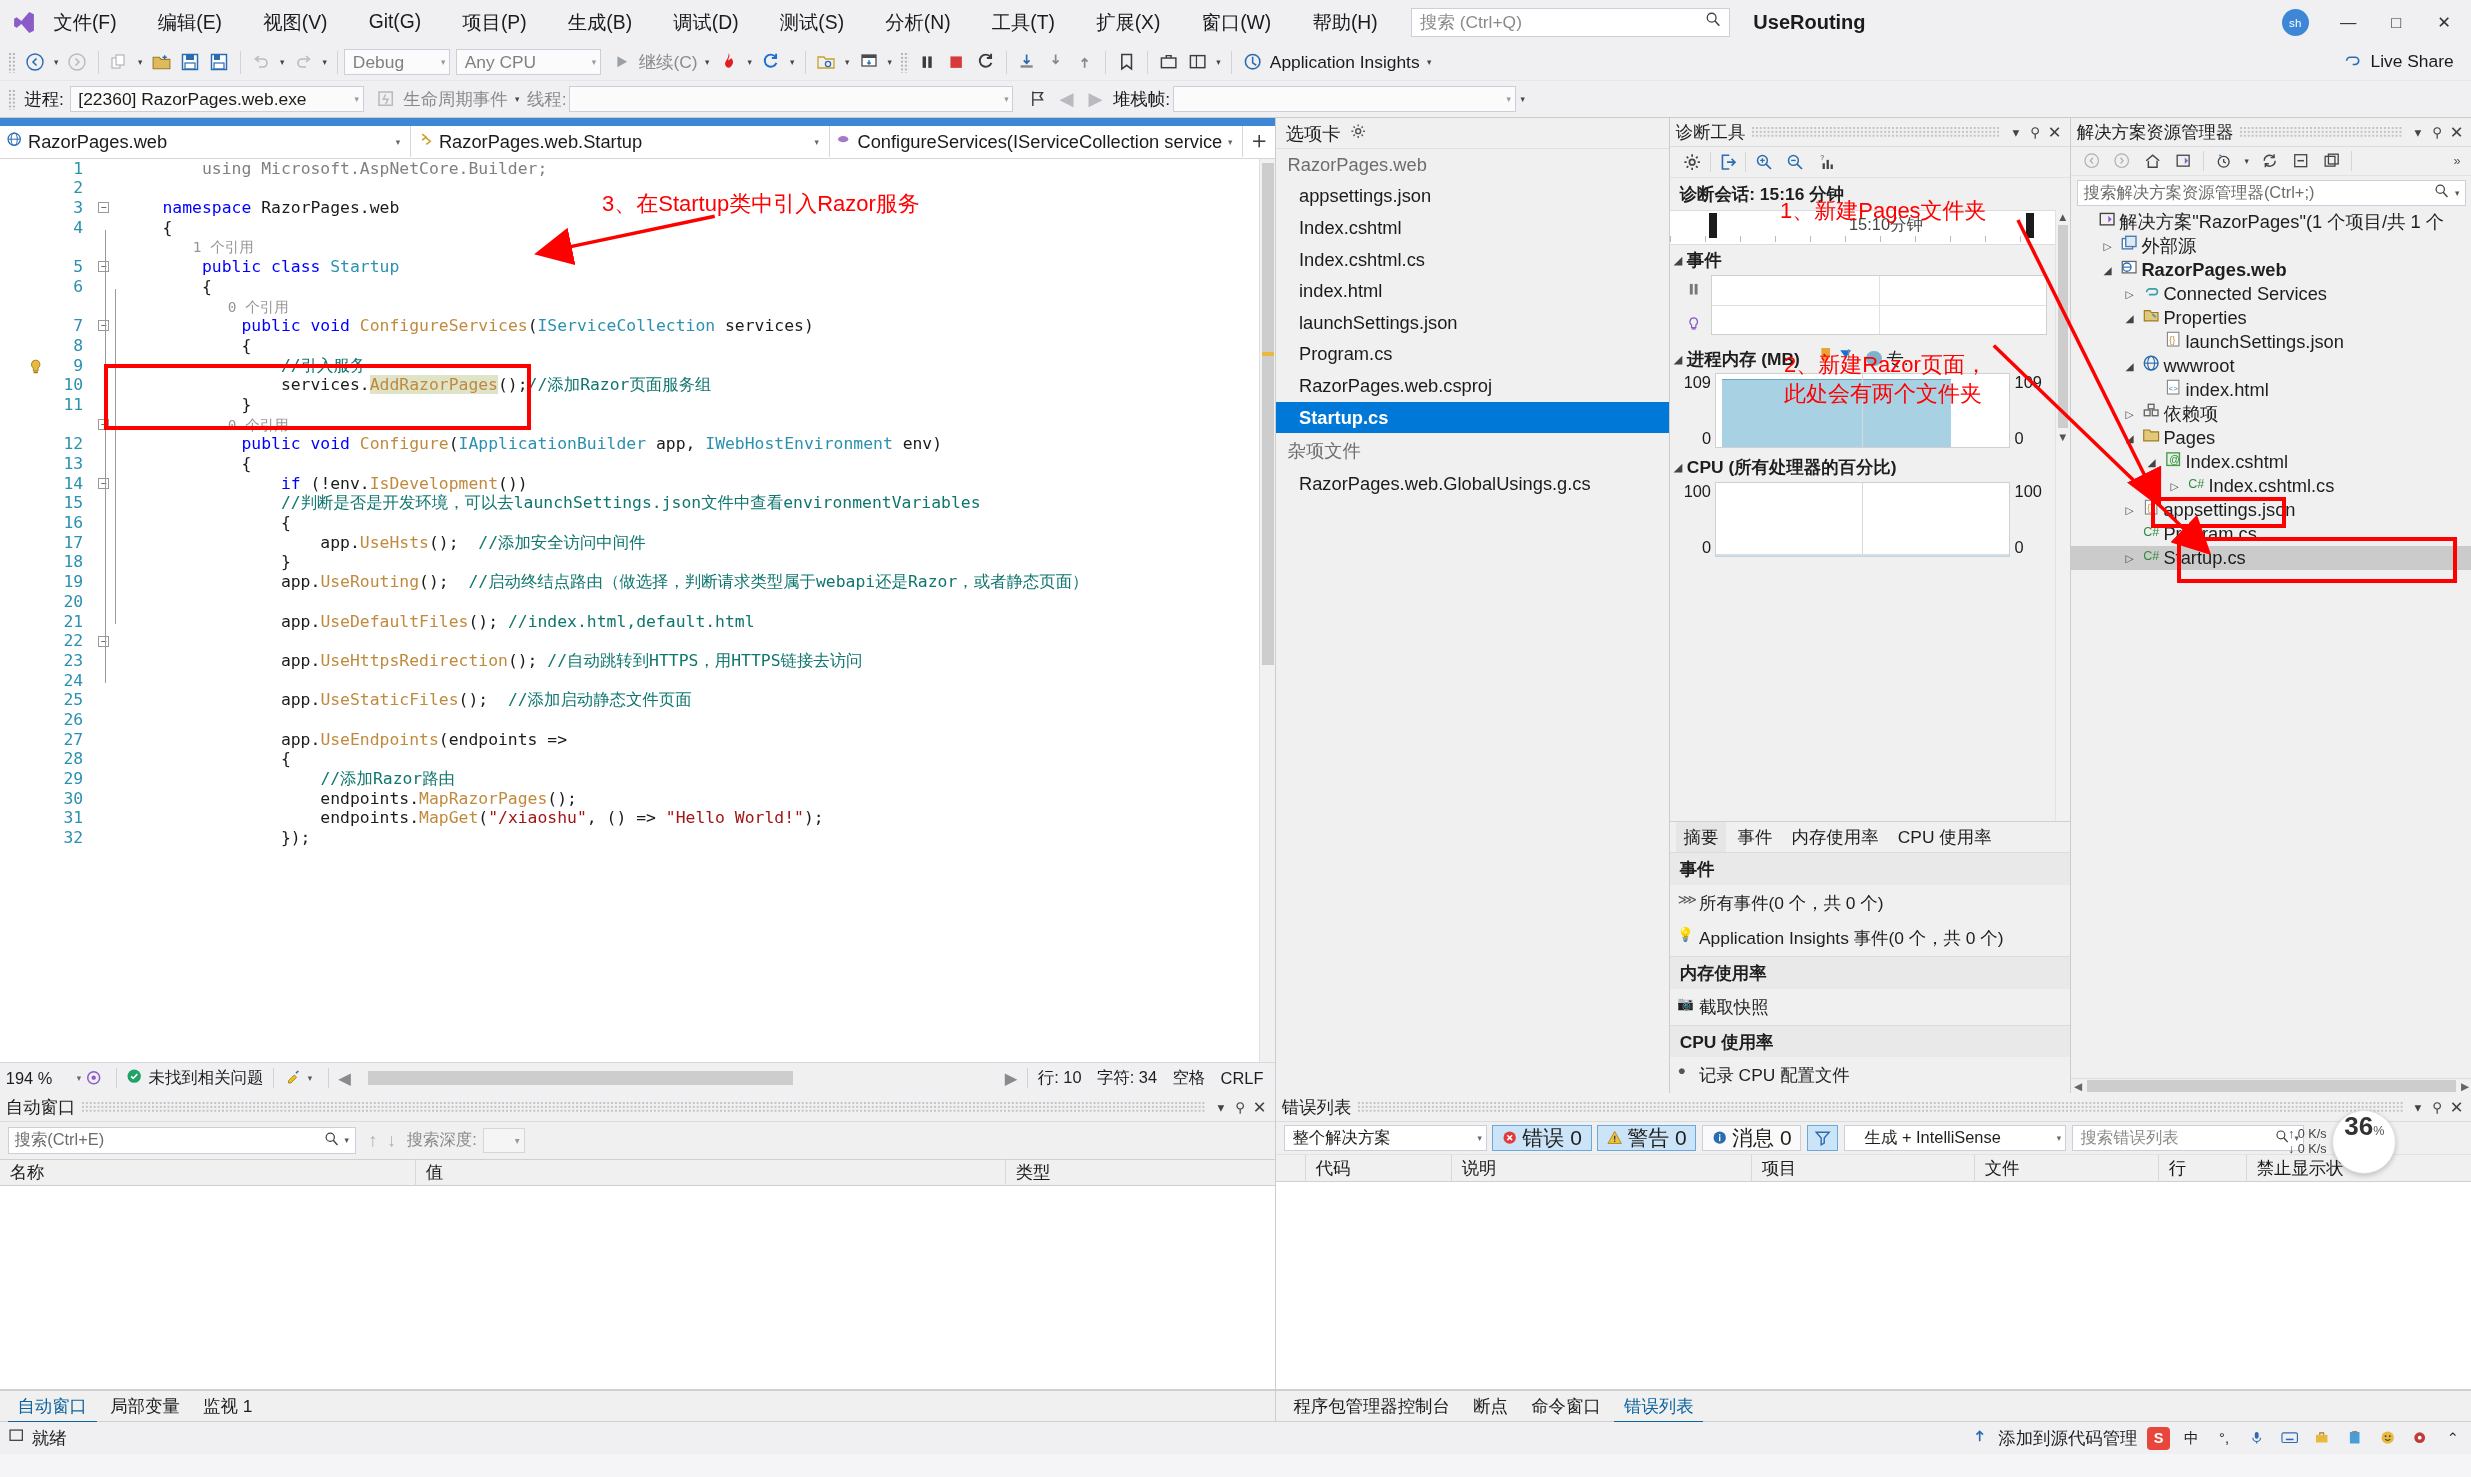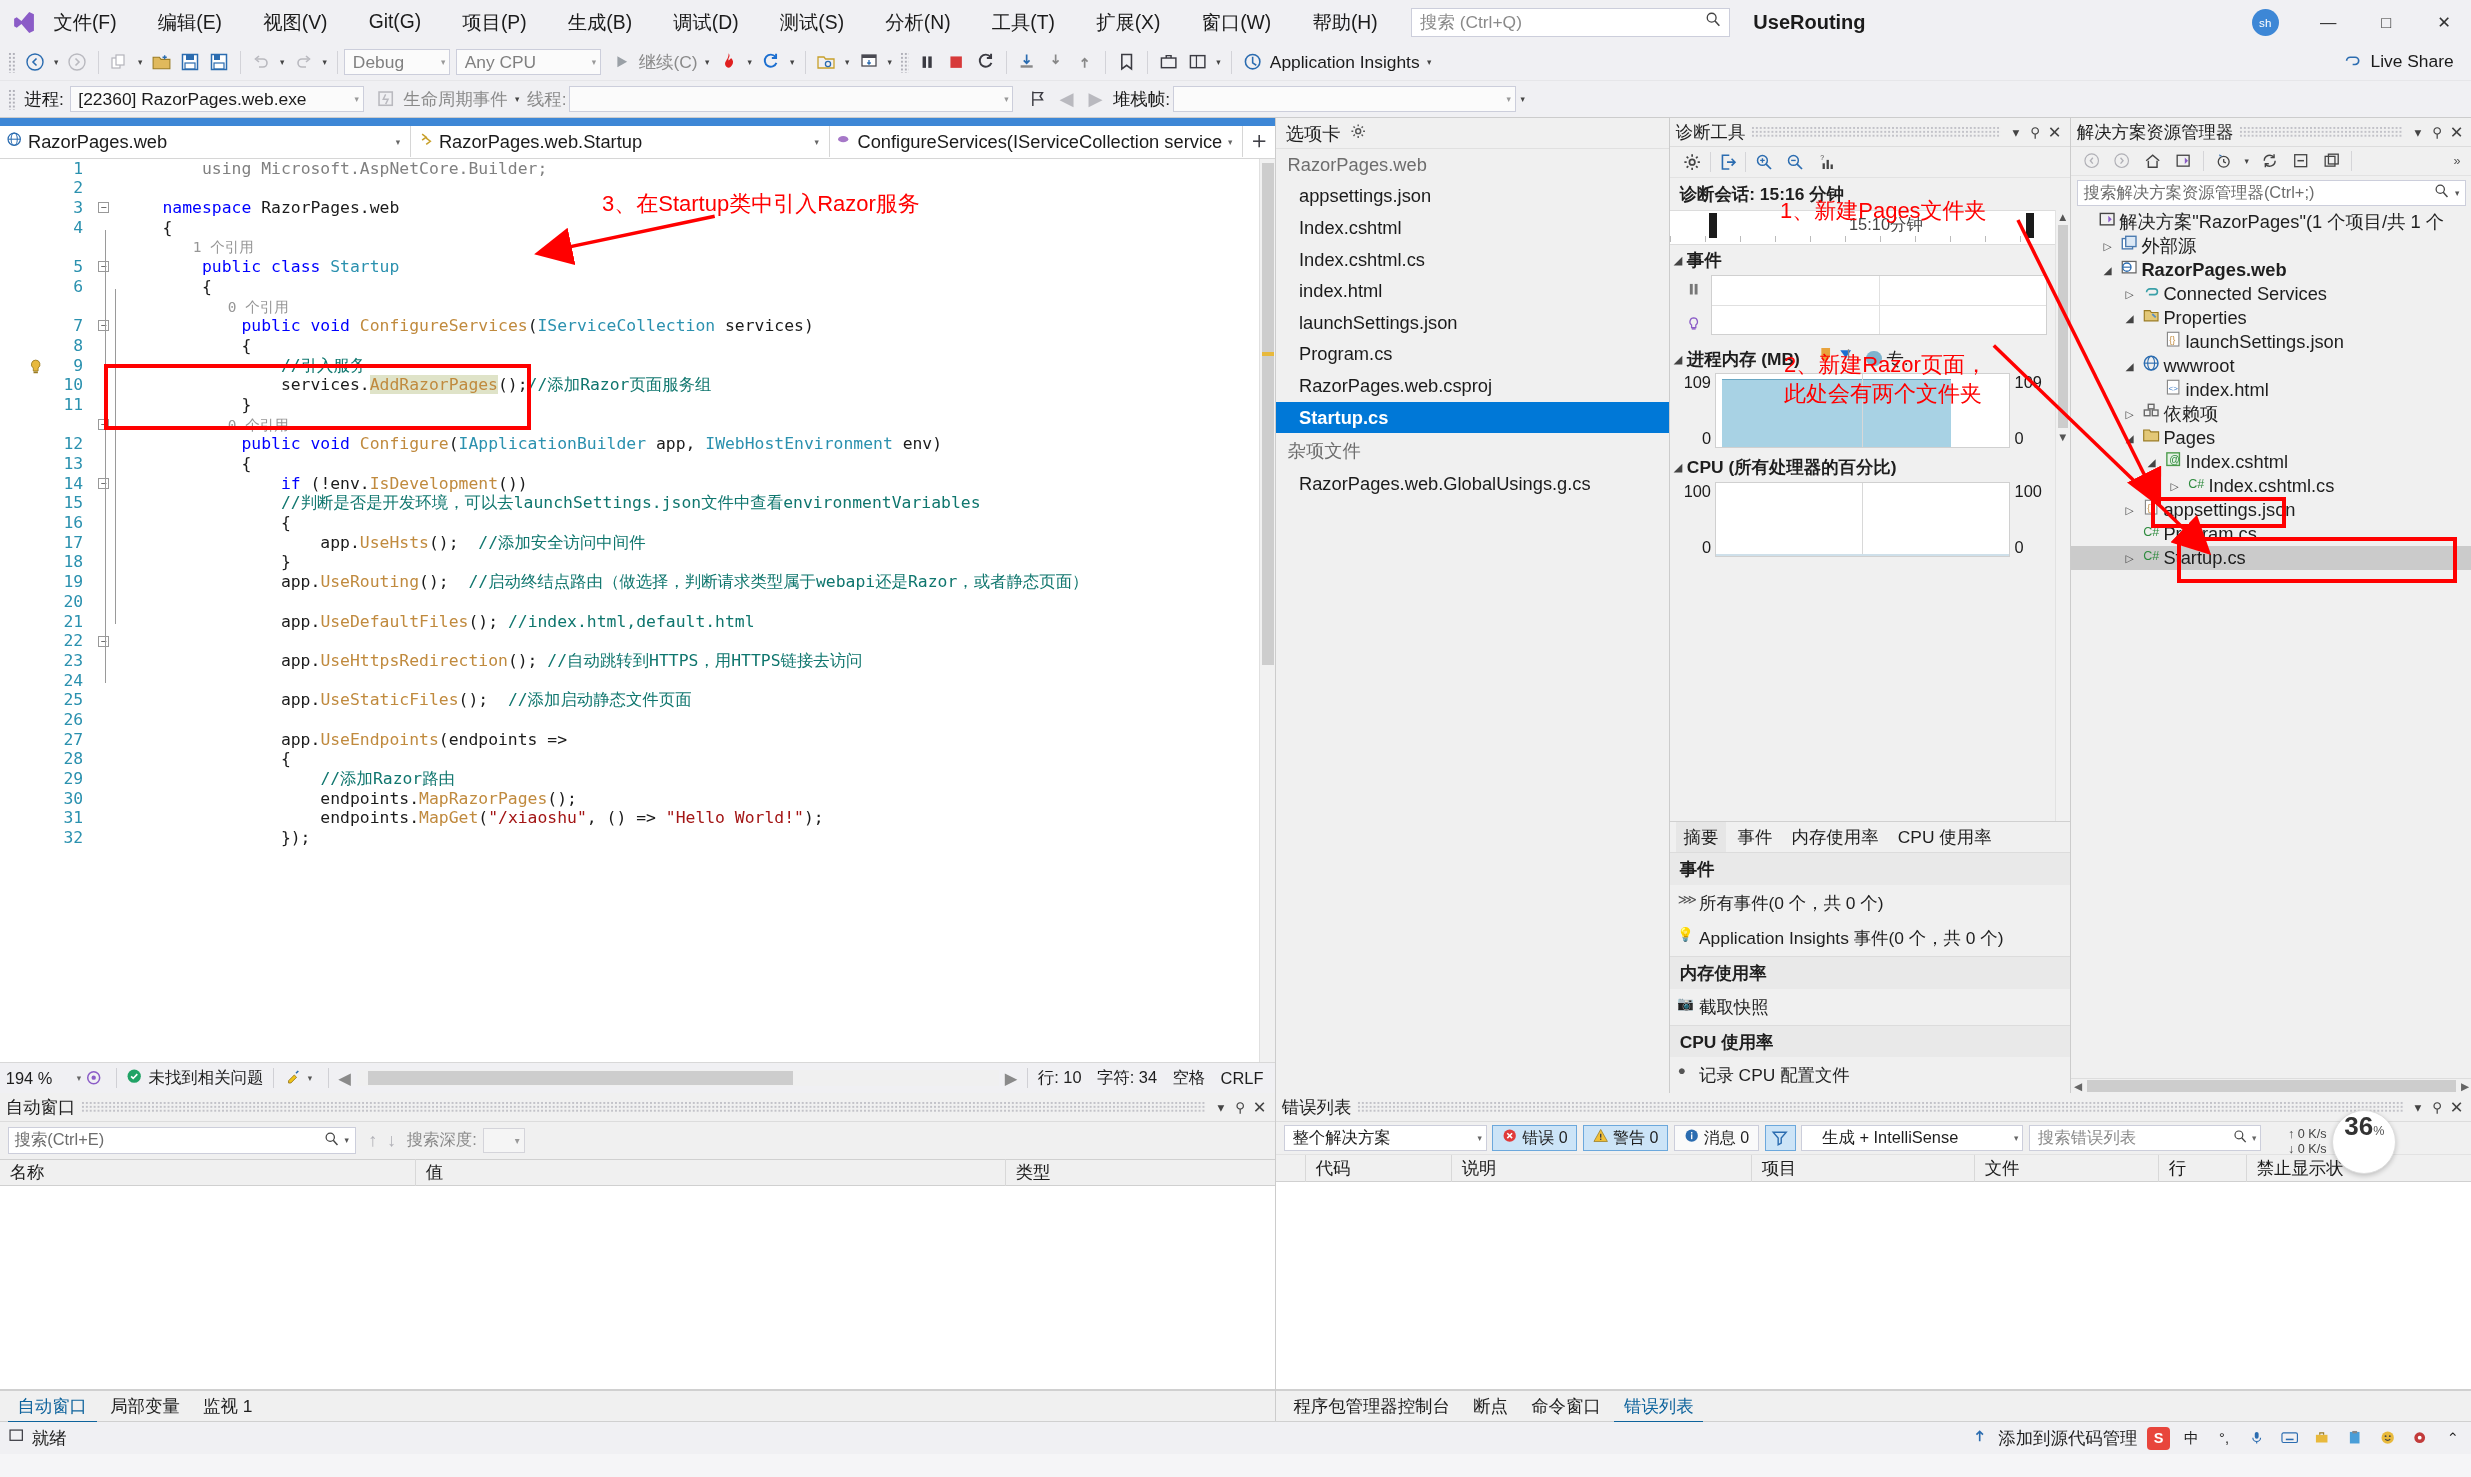--- a/index.html
+++ b/index.html
@@ -14,21 +14,21 @@
   .row { display:flex; align-items:center;gap:16px; }
 
   
   #titlebar { height:44px; background:#f0f0f3; display:flex; align-items:center; padding:0 5.8px; }
   #vs-logo { width:35px; height:35px; display:flex; align-items:center; justify-content:center; }
   .menu-item { padding:3.9px 12.6px; font-size:19.3px; color:#1b1b1b; white-space:nowrap; cursor:default; }
   #qsearch { margin-left:21px; width:319px; height:29px; background:#fff; border:1px solid #cccedb;
              display:flex; align-items:center; padding:0 7.7px; font-size:17.4px; color:#8a8a8a; }
   #qsearch .ph { flex:1; }
   #title-app { margin-left:23px; font-size:20px; font-weight:bold; color:#1b1b1b; }
-  #titlebar-right { margin-left:auto; display:flex; align-items:center; gap:14px; }
+  #titlebar-right { margin-left:auto; display:flex; align-items:center; gap:4px; }
   .avatar { width:27px; height:27px; border-radius:50%; background:#3d87d6; color:#fff;
             font-size:11.6px; display:flex; align-items:center; justify-content:center; margin-right:13.5px;}
   .wbtn { width:44px; height:39px; display:flex; align-items:center; justify-content:center;
           font-size:16.4px; color:#333; }
 
   
   #toolbar1 { height:37px; background:#f0f0f3; display:flex; align-items:center; padding:0 3.9px;
               border-bottom:1px solid #e6e6e9; }
   #toolbar2 { height:37px; background:#f0f0f3; display:flex; align-items:center; padding:0 3.9px;
               border-bottom:1px solid #ccc; }
@@ -150,21 +150,21 @@
   #auto-tabs, #err-tabs { height:31px; display:flex; align-items:center; gap:3.9px; padding:0 7.7px;
                background:#f0f0f0; border-top:1px solid #d0d0d0; font-size:17.4px; }
   .btab { padding:3.9px 9.7px; }
   .btab.sel { color:#0e639c; border-bottom:1.9px solid #0e639c; }
   #err-panel { flex:1; background:#f0f0f0; display:flex; flex-direction:column; }
   #err-toolbar { height:33px; display:flex; align-items:center; gap:5.8px; padding:0 7.7px;
                  border-bottom:1px solid #e2e2e2; }
   .ecombo { height:26px; border:1px solid #cccedb; background:#fff; display:flex; align-items:center;
             padding:0 3.9px 0 7.7px; font-size:16.4px; }
   .ebtn { height:26px; border:1px solid #cccedb; background:#fafafa; display:flex; align-items:center;
-          gap:4.8px; padding:0 8.7px; font-size:16px; }
+          gap:4.8px; padding:0 8.7px; font-size:21px; }
   .ebtn.on { background:#cce4f7; border-color:#6ca8dc; }
   #err-grid-head { height:27px; display:flex; align-items:center; background:#f0f0f0;
                    border-bottom:1px solid #d0d0d0; font-size:17.4px; }
 
   
   #statusbar { height:33px; background:#f0f0f3; border-top:1px solid #d0d0d0;
                display:flex; align-items:center; font-size:17.4px; padding:0 7.7px; }
   #statusbar .sright { margin-left:auto; display:flex; align-items:center; gap:9.7px; }
   .sysicon { width:23px; height:23px; display:flex; align-items:center; justify-content:center;
              font-size:14.5px; }

